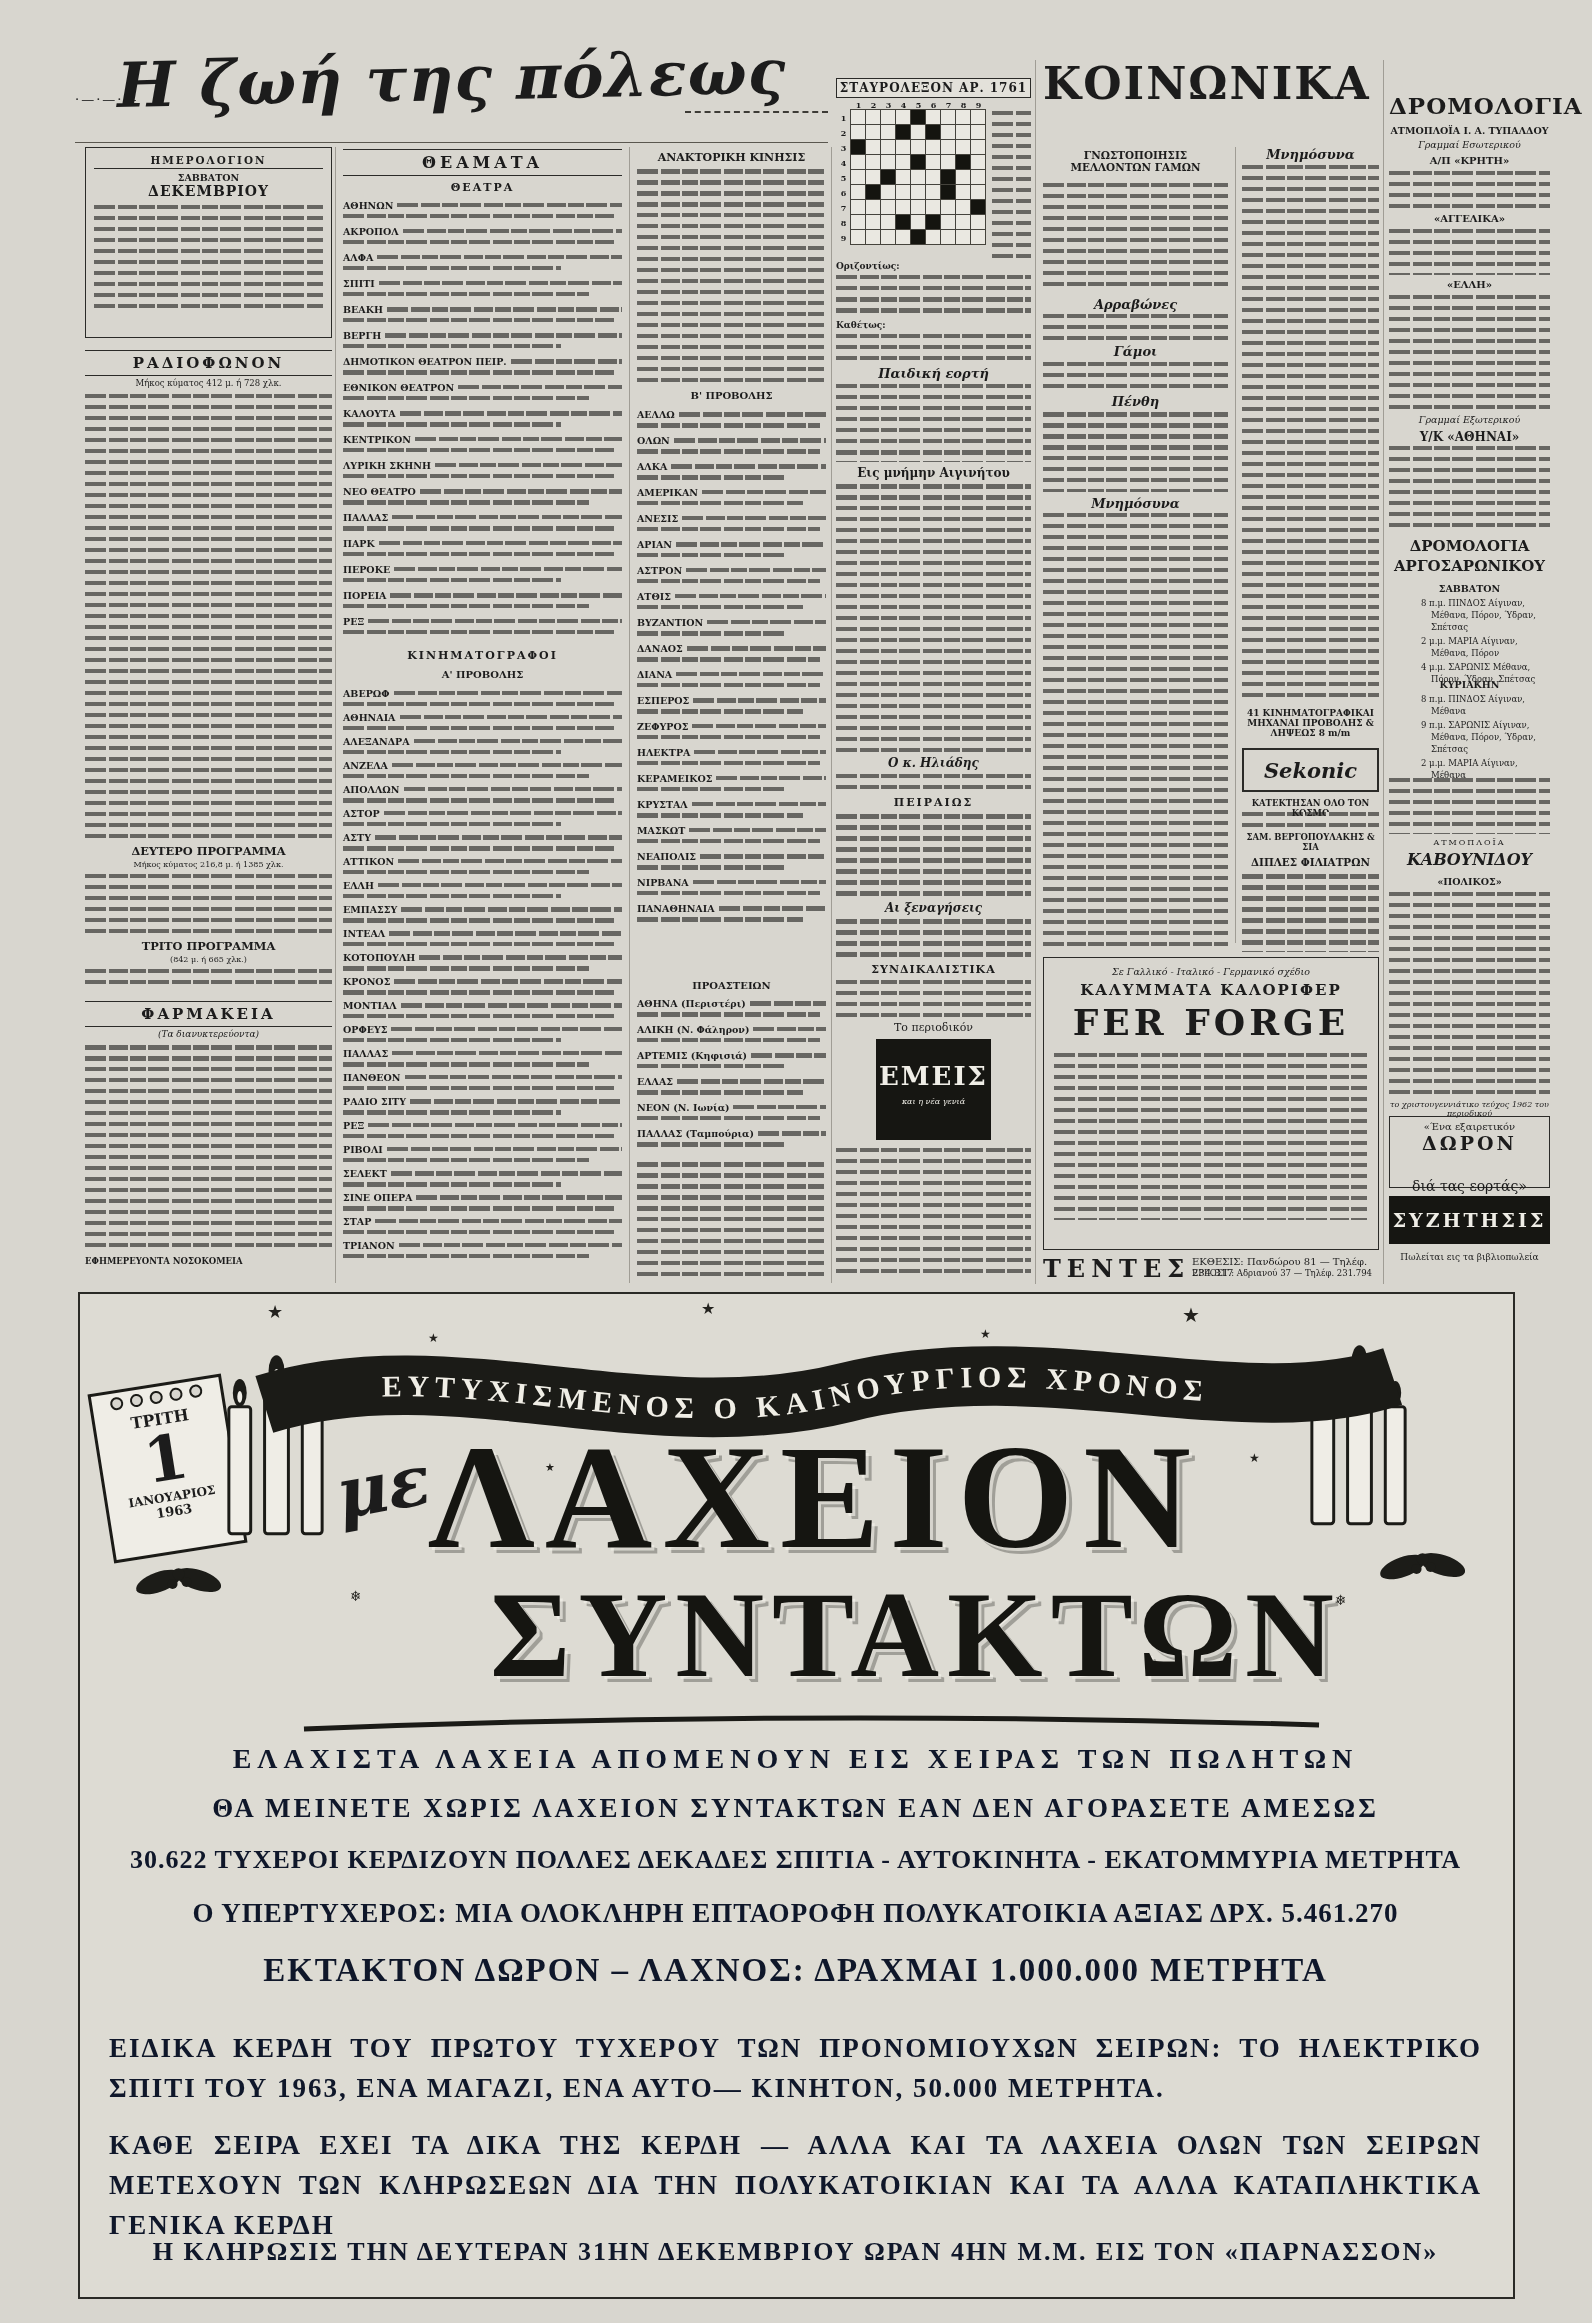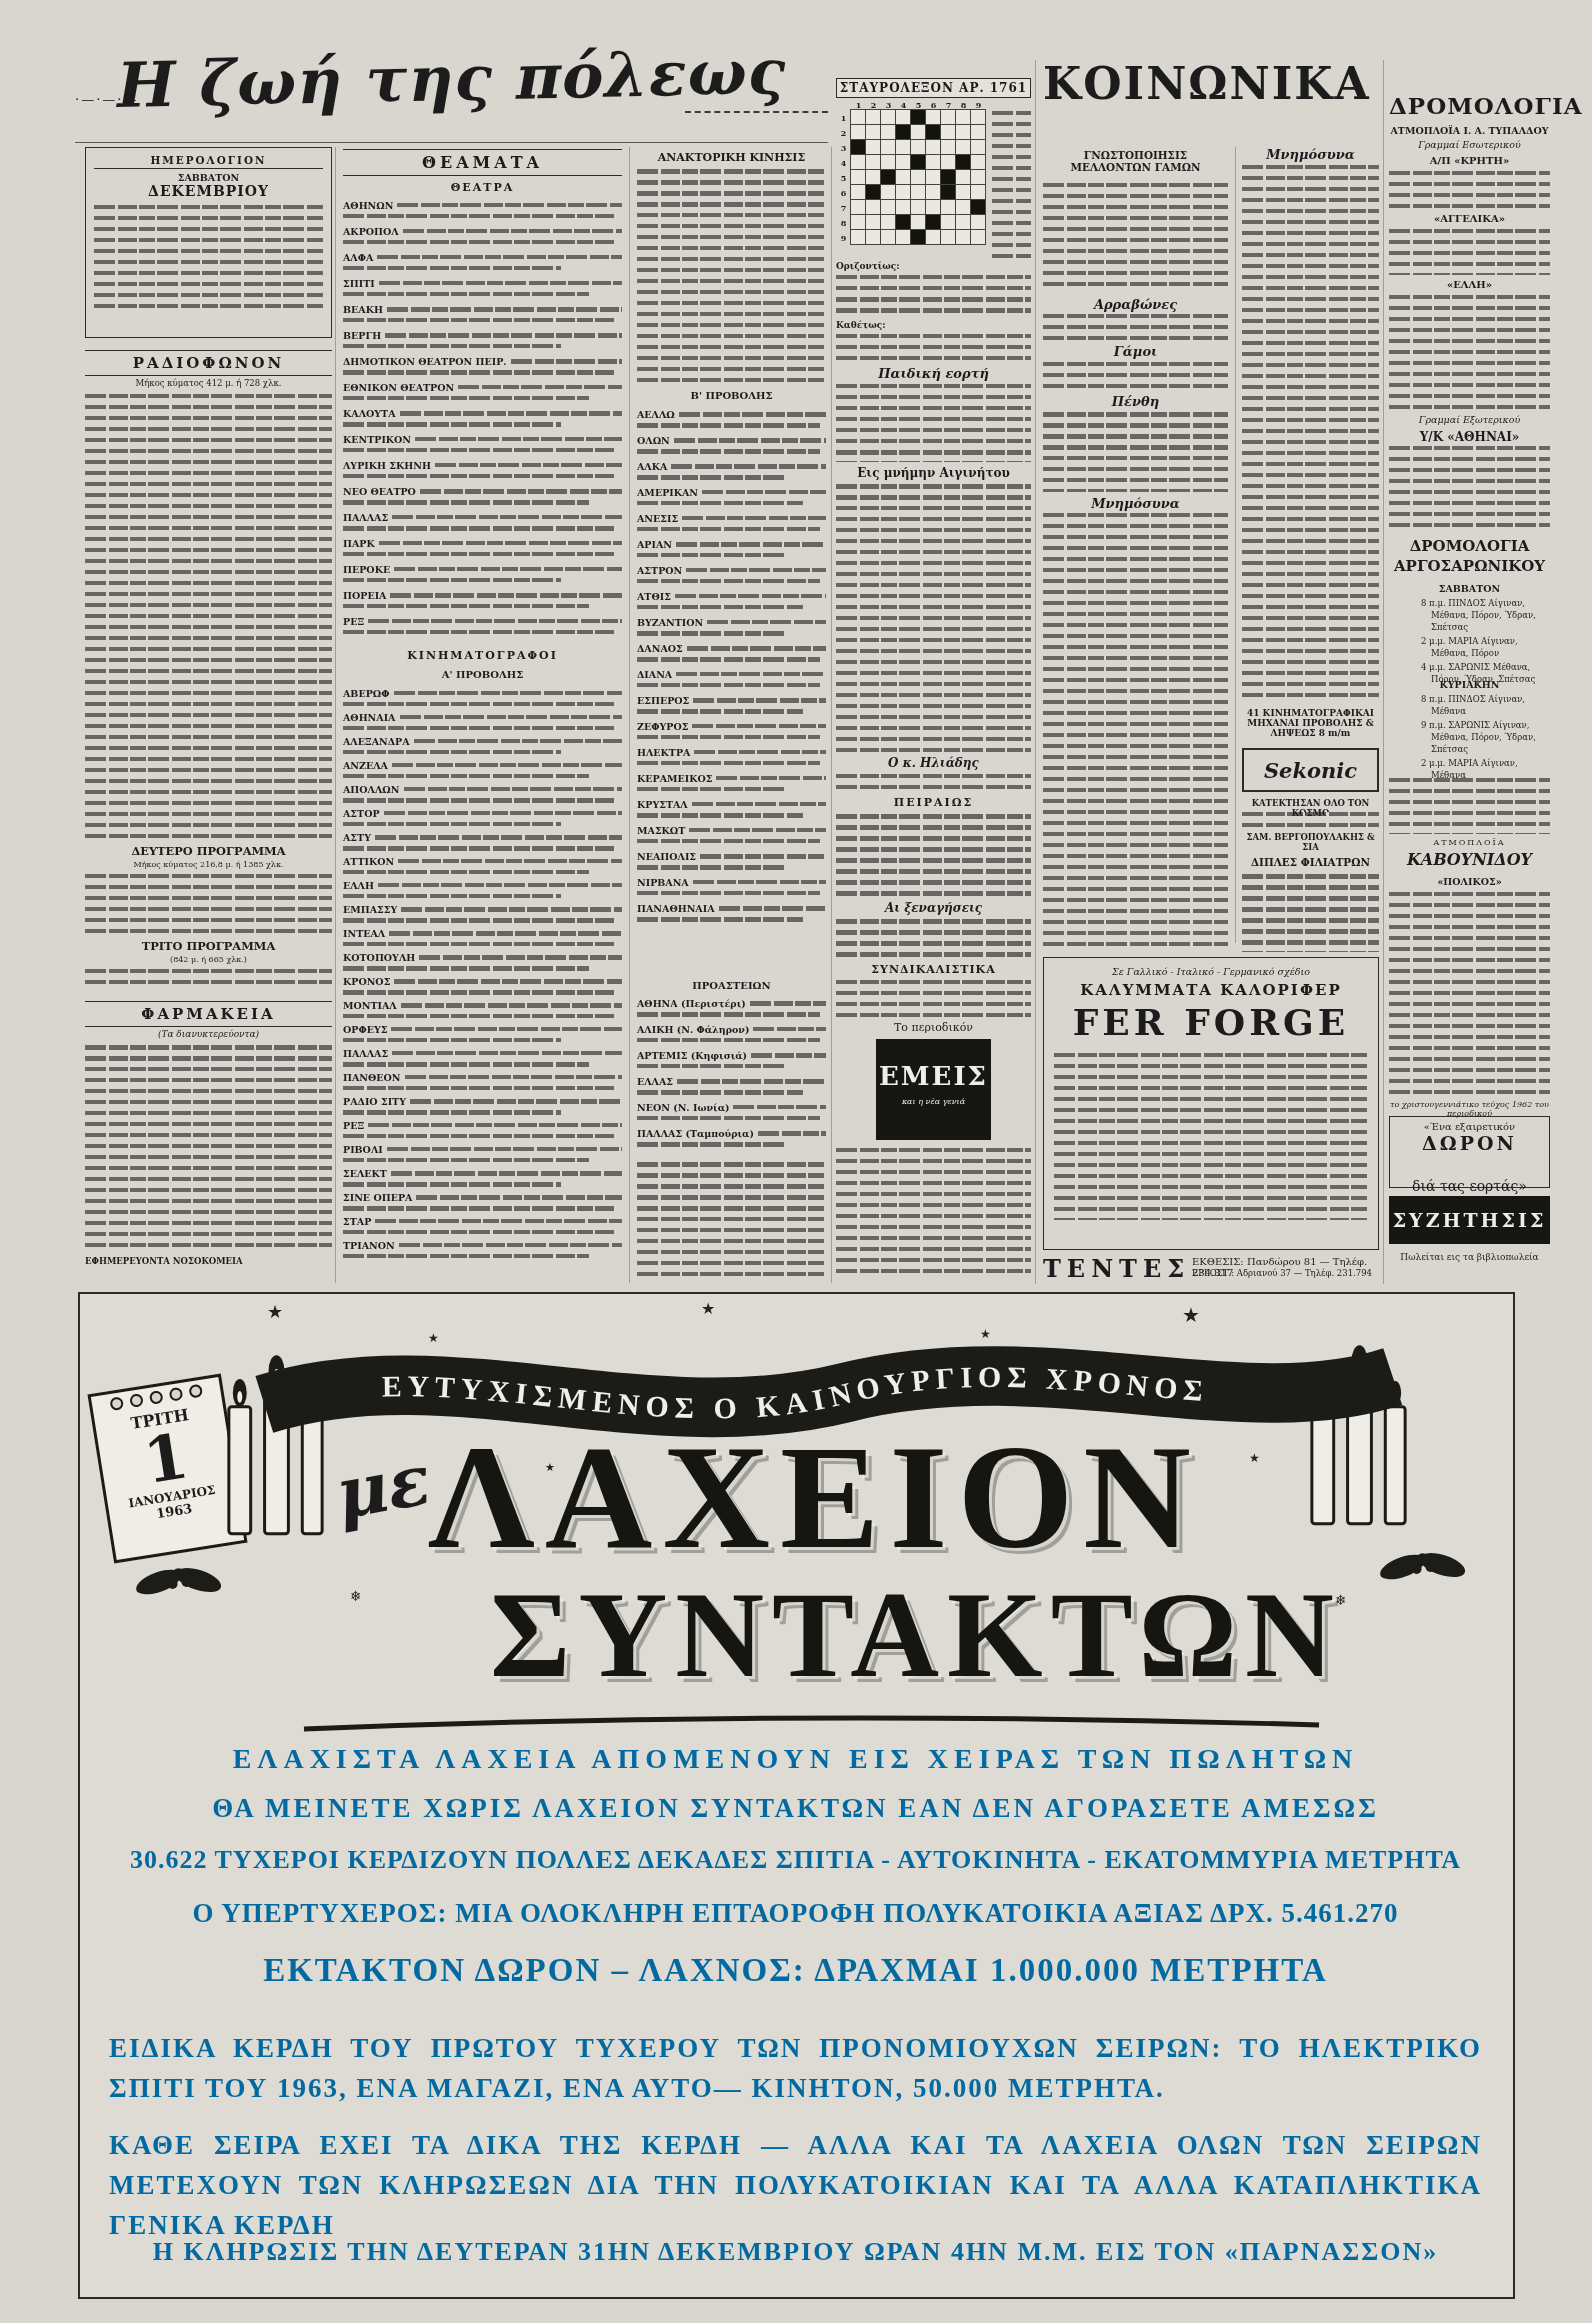--- a/index.html
+++ b/index.html
@@ -44,21 +44,21 @@
   .sched-line{font-size:8.5px;line-height:12px;padding-left:10px;text-indent:-10px;margin-bottom:2px;margin-left:32px;}
   .dark-box{background:#161612;color:#efede6;text-align:center;box-sizing:border-box;}
   .star{position:absolute;font-family:"DejaVu Sans",sans-serif;color:#23221e;}
   
   .ad-shell{position:absolute;left:78px;top:1292px;width:1437px;height:1007px;
             border:2px solid #2a2a26;background:#dddbd3;box-sizing:border-box;}
   .big-word{position:absolute;font-weight:bold;color:#151511;
             text-shadow:3px 3px 0 rgba(243,241,234,.65), 6px 6px 0 rgba(20,20,16,.30);
             white-space:nowrap;font-family:"Liberation Serif","DejaVu Serif",serif;}
   .promo{position:absolute;left:109px;width:1373px;font-weight:bold;text-align:center;
-         font-family:"Liberation Serif","DejaVu Serif",serif;color:#0369a1;}
+         font-family:"Liberation Serif","DejaVu Serif",serif;color:#0f172a;}
   .pjust{text-align:justify;}
   .cal{position:absolute;width:135px;height:171px;background:#efede6;border:3px solid #1b1b17;
        transform:rotate(-9deg);box-sizing:border-box;text-align:center;}
   .cal-rings{display:flex;justify-content:space-around;padding:4px 14px 0 14px;}
   .cal-rings i{width:9px;height:9px;border:2px solid #1b1b17;border-radius:50%;background:#d8d6cf;}
   .script-me{position:absolute;font-style:italic;font-weight:bold;transform:rotate(-10deg);}
 </style>
 </head>
 <body>
 

